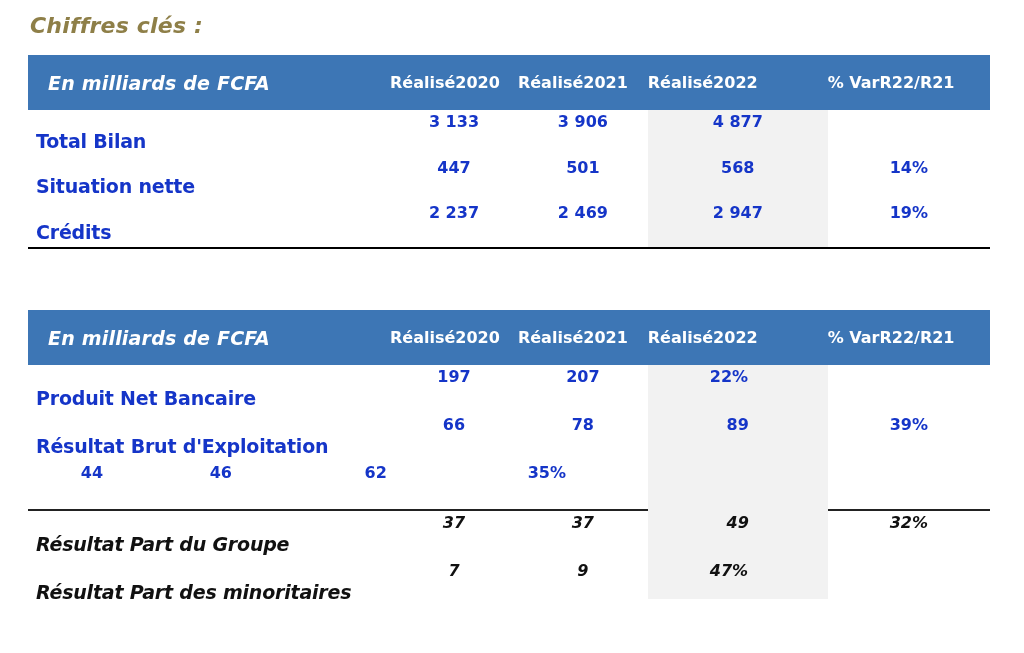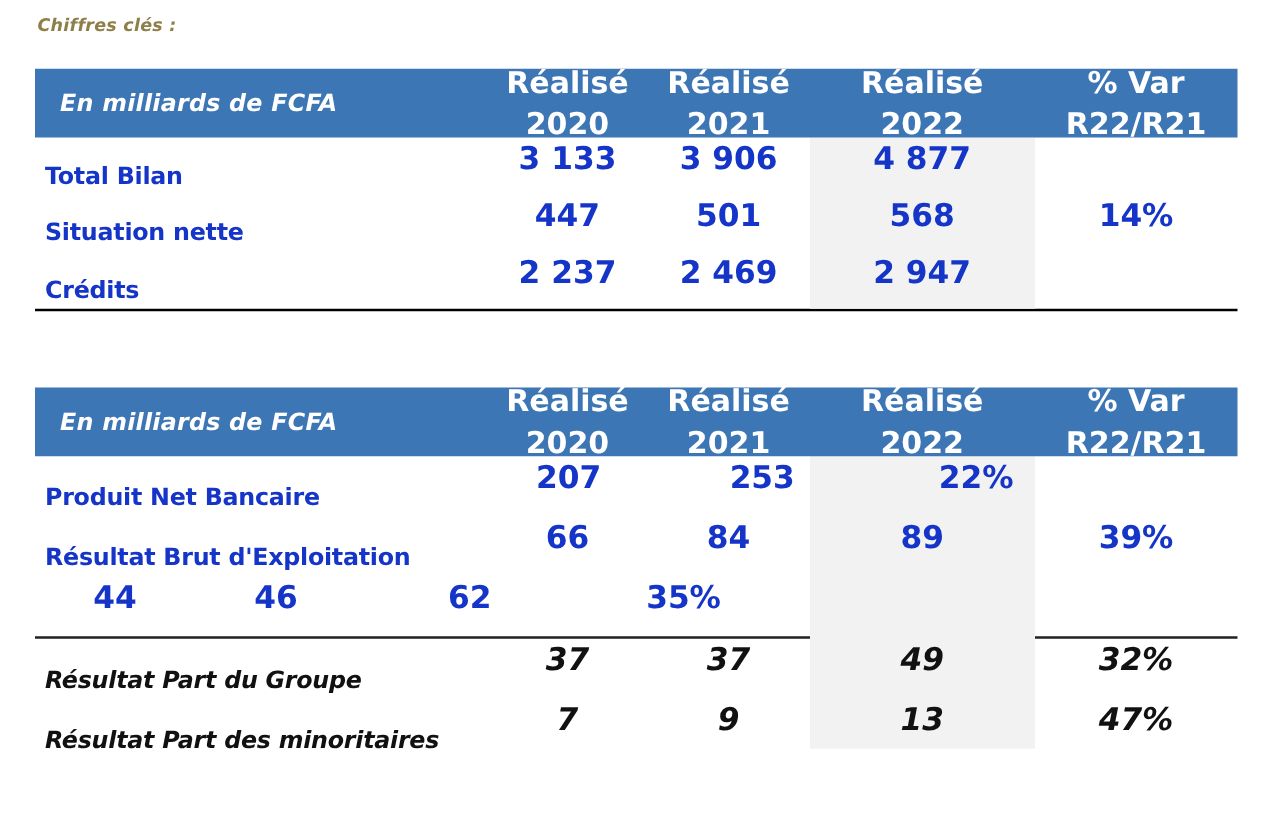--- a/index.html
+++ b/index.html
@@ -10,42 +10,42 @@
     --row-black:#111111;
   }
   *{box-sizing:border-box;margin:0;padding:0;}
   html,body{width:1024px;height:653px;background:#ffffff;overflow:hidden;}
   body{font-family:"DejaVu Sans","Liberation Sans",sans-serif;}
 
   .page{position:relative;width:1024px;height:653px;background:#fff;}
 
   .page-title{
     position:absolute;left:30px;top:13px;
-    font-size:14px;font-weight:bold;font-style:italic;
+    font-size:22px;font-weight:bold;font-style:italic;
     color:var(--title-gold);letter-spacing:.2px;
   }
 
   .fin-table{
     position:absolute;left:28px;width:962px;
   }
   .t1{top:55px;}
   .t2{top:310px;}
 
   .thead{
     position:relative;z-index:2;
     display:flex;align-items:center;
     height:55px;background:var(--header-blue);color:#fff;
   }
   .thead .unit{
     font-size:19px;font-weight:bold;font-style:italic;
     padding-left:20px;letter-spacing:.2px;
   }
   .col-head{
-    display:flex;flex-direction:column;justify-content:flex-start;
-    text-align:center;font-size:24px;font-weight:bold;line-height:1.35;
+    display:flex;justify-content:flex-start;
+    text-align:center;font-size:16px;font-weight:bold;line-height:1.35;
   }
 
   .col-label{width:37.63%;}
   .col-a{width:13.30%;}
   .col-b{width:13.50%;}
   .col-c{width:18.70%;}
   .col-d{width:16.87%;}
 
   .tbody{position:relative;}
   .stripe{
@@ -60,21 +60,21 @@
     display:flex;height:45.5px;
   }
   .t2 .trow{height:48px;}
   .trow .lbl{
     align-self:flex-end;padding-left:8px;padding-bottom:4px;
     font-size:19px;font-weight:bold;color:var(--text-blue);
     letter-spacing:-.2px;white-space:nowrap;
   }
   .trow .val{
     align-self:flex-start;padding-top:2px;text-align:center;
-    font-size:25px;font-weight:bold;color:var(--text-blue);
+    font-size:16px;font-weight:bold;color:var(--text-blue);
   }
   .trow.minority .lbl,.trow.minority .val{
     color:var(--row-black);font-style:italic;
   }
 
   .t1 .tbody{border-bottom:2.5px solid #000;}
   .t2 .blue-block{border-bottom:2px solid #222;}
 </style>
 </head>
 <body>
@@ -118,20 +118,21 @@
         <div class="val col-a">447</div>
         <div class="val col-b">501</div>
         <div class="val col-c">568</div>
         <div class="val col-d">14%</div>
       </div>
       <div class="trow">
         <div class="lbl col-label">Crédits</div>
         <div class="val col-a">2 237</div>
         <div class="val col-b">2 469</div>
         <div class="val col-c">2 947</div>
+        <div class="val col-d">19%</div>
       </div>
     </div>
   </div>
 
   <div class="fin-table t2">
     <div class="thead">
       <div class="unit col-label">En milliards de FCFA</div>
       <div class="col-head col-a">
         <div>Réalisé</div>
         <div>2020</div>
@@ -149,28 +150,28 @@
         <div>R22/R21</div>
       </div>
     </div>
 
     <div class="tbody">
       <div class="stripe"></div>
 
       <div class="blue-block">
         <div class="trow">
           <div class="lbl col-label">Produit Net Bancaire</div>
+          <div class="val col-a">197</div>
           <div class="val col-b">207</div>
-          <div class="val col-c">253</div>
           <div class="val col-d">22%</div>
         </div>
         <div class="trow">
           <div class="lbl col-label">Résultat Brut d'Exploitation</div>
           <div class="val col-a">66</div>
-          <div class="val col-b">84</div>
+          <div class="val col-b">78</div>
           <div class="val col-c">89</div>
           <div class="val col-d">39%</div>
         </div>
         <div class="trow">
           <div class="val col-a">44</div>
           <div class="val col-b">46</div>
           <div class="val col-c">62</div>
           <div class="val col-d">35%</div>
         </div>
       </div>
@@ -179,19 +180,18 @@
         <div class="lbl col-label">Résultat Part du Groupe</div>
         <div class="val col-a">37</div>
         <div class="val col-b">37</div>
         <div class="val col-c">49</div>
         <div class="val col-d">32%</div>
       </div>
       <div class="trow minority">
         <div class="lbl col-label">Résultat Part des minoritaires</div>
         <div class="val col-a">7</div>
         <div class="val col-b">9</div>
-        <div class="val col-c">13</div>
         <div class="val col-d">47%</div>
       </div>
     </div>
   </div>
 
 </div>
 
 </body></html>

